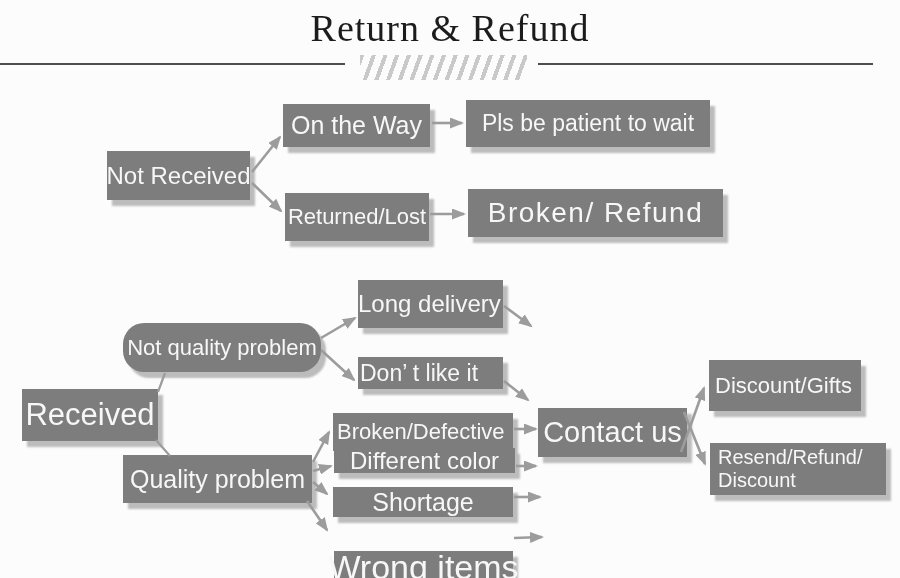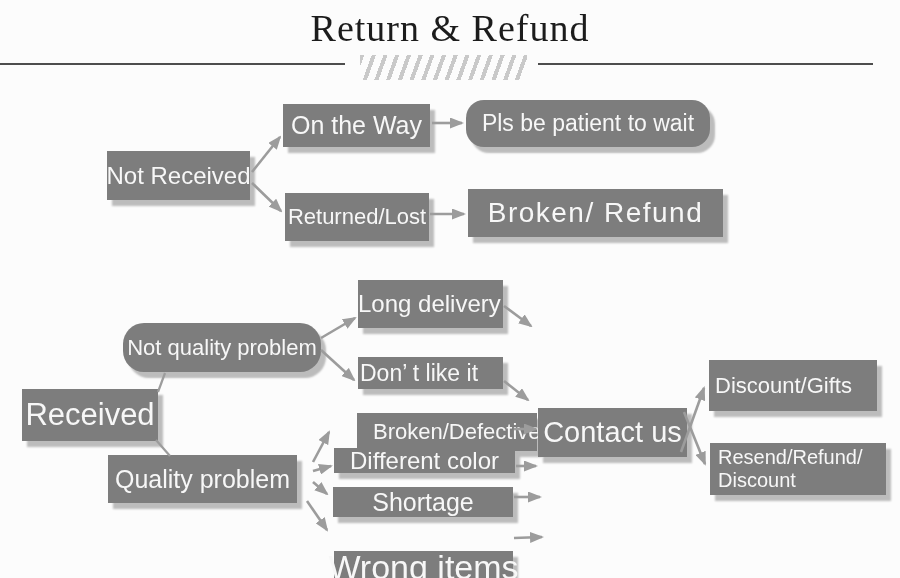--- a/index.html
+++ b/index.html
@@ -31,38 +31,38 @@
 
 <div class="canvas">
 
   <div class="title">Return &amp; Refund</div>
   <div class="rule left"></div>
   <div class="slashes"></div>
   <div class="rule right"></div>
 
   <div class="node" style="left:107px;top:151px;width:143px;height:49px;font-size:24px;">Not Received</div>
   <div class="node" style="left:283px;top:104px;width:147px;height:43px;font-size:25px;">On the Way</div>
-  <div class="node" style="left:466px;top:100px;width:244px;height:47px;font-size:23px;border-radius:18px;">Pls be patient to wait</div>
+  <div class="node" style="left:466px;top:100px;width:244px;height:47px;font-size:23px;">Pls be patient to wait</div>
   <div class="node" style="left:285px;top:193px;width:144px;height:48px;font-size:22px;">Returned/Lost</div>
   <div class="node" style="left:468px;top:189px;width:255px;height:48px;font-size:28px;letter-spacing:1.5px;">Broken/ Refund</div>
 
   <div class="node" style="left:22px;top:389px;width:136px;height:52px;font-size:31px;">Received</div>
   <div class="node" style="left:123px;top:323px;width:198px;height:49px;font-size:22px;border-radius:21px;">Not quality problem</div>
   <div class="node left" style="left:358px;top:280px;width:145px;height:48px;font-size:24px;">Long delivery</div>
   <div class="node left" style="left:358px;top:357px;width:145px;height:32px;font-size:23px;padding-left:2px;">Don’ t like it</div>
-  <div class="node" style="left:108px;top:455px;width:189px;height:48px;font-size:25px;">Quality problem</div>
+  <div class="node" style="left:123px;top:455px;width:189px;height:48px;font-size:25px;">Quality problem</div>
 
-  <div class="node left" style="left:333px;top:413px;width:180px;height:38px;font-size:22px;padding-left:16px;margin-left:24px;">Broken/Defective</div>
+  <div class="node left" style="left:333px;top:413px;width:180px;height:38px;font-size:22px;padding-left:4px;">Broken/Defective</div>
   <div class="node" style="left:334px;top:448px;width:181px;height:25px;font-size:24px;">Different color</div>
   <div class="node" style="left:333px;top:487px;width:180px;height:30px;font-size:25px;">Shortage</div>
   <div class="node" style="left:334px;top:523px;width:179px;height:33px;font-size:34px;margin-top:28px;">Wrong items</div>
 
   <div class="node" style="left:538px;top:408px;width:149px;height:49px;font-size:29px;">Contact us</div>
 
-  <div class="node left" style="left:709px;top:360px;width:168px;height:51px;font-size:22px;padding-left:6px;">Discount/Gifts</div>
+  <div class="node left" style="left:709px;top:360px;width:152px;height:51px;font-size:22px;padding-left:6px;">Discount/Gifts</div>
   <div class="node left" style="left:710px;top:443px;width:176px;height:52px;font-size:20px;padding-left:8px;">
     <span class="stack"><span>Resend/Refund/</span><br>
       <span>Discount</span></span>
   </div>
 
   <svg class="edges" width="900" height="578" viewBox="0 0 900 578">
     <defs>
       <marker id="ah" viewBox="0 0 14 11" refX="12" refY="5.5" markerWidth="14" markerHeight="11" markerUnits="userSpaceOnUse" orient="auto">
         <path d="M0,0 L14,5.5 L0,11 Z"></path>
       </marker>

